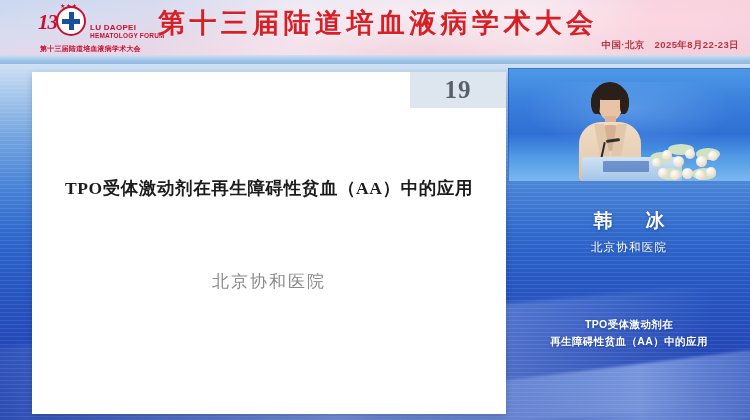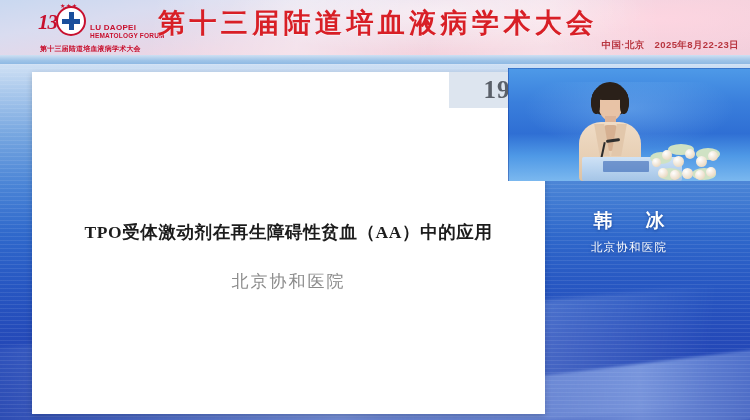--- a/index.html
+++ b/index.html
@@ -190,21 +190,21 @@
     width: 520px; height: 70px;
     background: linear-gradient(96deg, rgba(255,255,255,0) 0%, rgba(190,215,255,0.5) 50%, rgba(255,255,255,0) 100%);
     transform: rotate(-7deg);
     filter: blur(1.5px);
   }
 
   
   .slide {
     position: absolute;
     left: 32px; top: 72px;
-    width: 513px;
+    width: 474px;
     height: 342px;
     background: #ffffff;
     box-shadow: 0 2px 6px rgba(0,0,0,0.18);
     overflow: hidden;
   }
   .slide-topnum {
     position: absolute;
     right: 0; top: 0;
     width: 96px; height: 36px;
     background: #dde5ef;
@@ -222,21 +222,20 @@
     position: absolute;
     left: 0; top: 104px;
     width: 100%;
     text-align: center;
     font-family: "Liberation Serif", "DejaVu Serif", serif;
     font-size: 17.5px;
     font-weight: bold;
     color: #1c1c1c;
     letter-spacing: 0.6px;
     white-space: nowrap;
-    margin-top: 44px;
   }
   .slide-org {
     position: absolute;
     left: 0; top: 198px;
     width: 100%;
     text-align: center;
     font-family: "Liberation Serif", "DejaVu Serif", serif;
     font-size: 17px;
     color: #8b8b8b;
     letter-spacing: 2px;
@@ -509,15 +508,17 @@
       <div class="fl-b" style="left:22px; top:28px; width:10px; height:10px;"></div>
       <div class="fl-b" style="left:34px; top:26px; width:11px; height:11px;"></div>
       <div class="fl-b" style="left:47px; top:28px; width:10px; height:10px;"></div>
       <div class="fl-b" style="left:58px; top:25px; width:10px; height:10px;"></div>
     </div>
   </div>
 
   <div class="spk-name">韩　冰</div>
   <div class="spk-affil">北京协和医院</div>
   <div class="talk-title">
+    <div>TPO受体激动剂在</div>
+    <div>再生障碍性贫血（AA）中的应用</div>
   </div>
 
 </div>
 
 </body></html>

